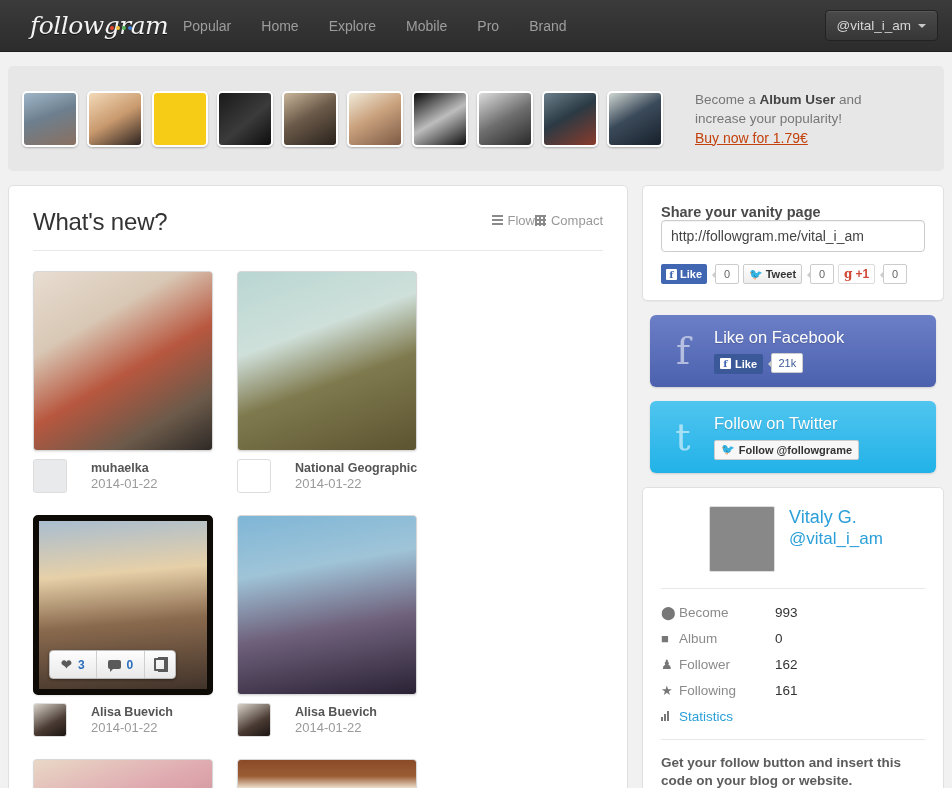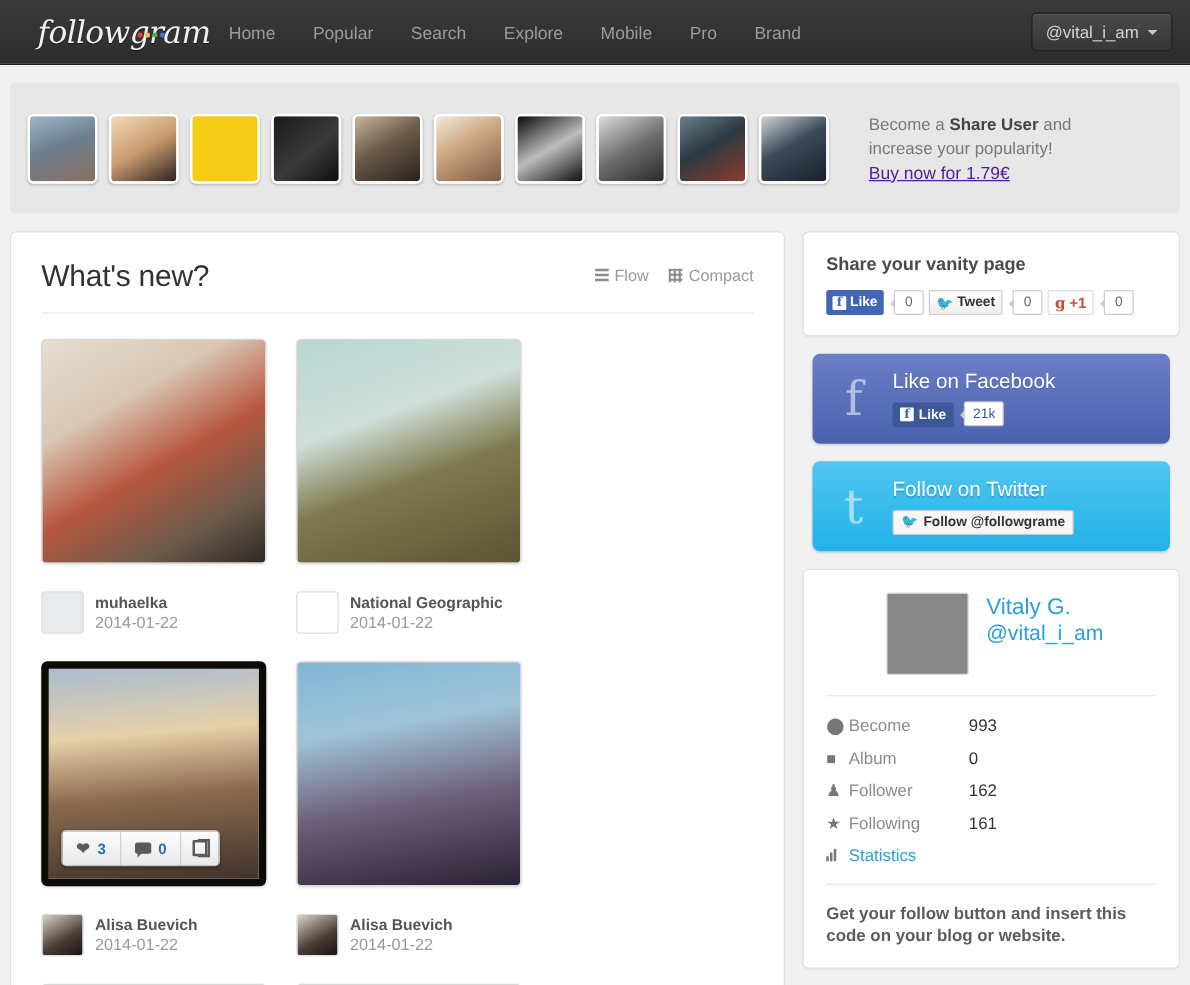--- a/index.html
+++ b/index.html
@@ -91,41 +91,41 @@
   }
   .promo-text {
     width: 235px;
     font-size: 13.5px;
     color: #777;
     line-height: 19px;
     text-align: left;
   }
   .promo-text b { color: #444; }
   .promo-text a {
-    color: #4c1d95;
+    color: #c2410c;
     text-decoration: underline;
     display: inline-block;
     margin-top: 1px;
     font-size: 14px;
   }
 
   
   .wrap { display: flex; margin: 14px 8px 0 8px; gap: 14px; }
   .panel {
     background: #fff;
     border: 1px solid #e0e0e0;
     border-radius: 5px;
     box-shadow: 0 1px 1px rgba(0,0,0,.04);
   }
   .main { flex: 1; padding: 22px 24px 0 24px; min-height: 600px; }
   .side { width: 302px; }
 
   .main-head { display: flex; align-items: center; justify-content: space-between; }
   h1.title { font-size: 24px; font-weight: normal; color: #333; letter-spacing: -.2px; }
-  .view-toggle { display: flex; gap: 16px; padding-bottom: 4px; }
+  .view-toggle { display: flex; gap: 0; padding-bottom: 4px; }
   .view-toggle span {
     color: #999; font-size: 13px; cursor: pointer;
     display: flex; align-items: center; gap: 5px;
   }
   .ico-flow, .ico-grid { display: inline-block; width: 11px; height: 11px; }
   .ico-flow {
     background:
       linear-gradient(#8a8a8a,#8a8a8a) 0 0/100% 2px no-repeat,
       linear-gradient(#8a8a8a,#8a8a8a) 0 4px/100% 2px no-repeat,
       linear-gradient(#8a8a8a,#8a8a8a) 0 8px/100% 2px no-repeat;
@@ -185,21 +185,21 @@
   .pages {
     width: 12px; height: 13px; border: 2px solid #5a5a5a; border-radius: 1px;
     position: relative; display: inline-block;
   }
   .pages::after {
     content: ''; position: absolute; right: -4px; top: -3px;
     width: 8px; height: 11px; border: 2px solid #5a5a5a; border-left: none;
     border-radius: 0 1px 1px 0;
   }
 
-  .meta { display: flex; align-items: center; gap: 9px; margin-top: 22px; }
+  .meta { display: flex; align-items: center; gap: 24px; margin-top: 8px; }
   .meta-av {
     width: 34px; height: 34px; border-radius: 3px;
     border: 1px solid #ddd; background: #e9eaec; flex: none;
     overflow: hidden; position: relative;
   }
   .meta-txt { line-height: 16px; overflow: hidden; }
   .meta-user { font-size: 12.5px; color: #555; font-weight: bold; white-space: nowrap; cursor: pointer; }
   .meta-date { font-size: 13px; color: #9a9a9a; }
 
   
@@ -313,23 +313,22 @@
   <div class="brand">
     <span class="brand-text">followgram</span>
     <span class="brand-dots">
         <i style="background: rgb(232, 69, 44);"></i>
         <i style="background: rgb(245, 195, 59);"></i>
         <i style="background: rgb(74, 176, 82);"></i>
         <i style="background: rgb(59, 127, 212);"></i>
       </span>
   </div>
   <nav class="nav-links">
+      <a href="#">Popular</a>
       <a href="#">Home</a>
-      <a href="#">Popular</a>
-      <a href="#">Search</a>
       <a href="#">Explore</a>
       <a href="#">Mobile</a>
       <a href="#">Pro</a>
       <a href="#">Brand</a>
     </nav>
   <div class="user-btn">
     <span>@vital_i_am</span>
     <span class="caret"></span>
   </div>
 </div>
@@ -341,21 +340,21 @@
       <div class="pthumb" style="background: rgb(247, 204, 22);"></div>
       <div class="pthumb" style="background: linear-gradient(140deg, rgb(26, 26, 26) 0%, rgb(59, 59, 59) 55%, rgb(13, 13, 13) 100%);"></div>
       <div class="pthumb" style="background: linear-gradient(150deg, rgb(201, 181, 154) 0%, rgb(107, 90, 73) 45%, rgb(42, 34, 28) 100%);"></div>
       <div class="pthumb" style="background: linear-gradient(150deg, rgb(240, 234, 217) 0%, rgb(202, 162, 126) 45%, rgb(125, 90, 68) 100%);"></div>
       <div class="pthumb" style="background: linear-gradient(150deg, rgb(10, 10, 10) 0%, rgb(189, 189, 189) 50%, rgb(15, 15, 15) 100%);"></div>
       <div class="pthumb" style="background: linear-gradient(150deg, rgb(220, 220, 220) 0%, rgb(110, 110, 110) 50%, rgb(42, 42, 42) 100%);"></div>
       <div class="pthumb" style="background: linear-gradient(150deg, rgb(107, 127, 138) 0%, rgb(43, 58, 68) 45%, rgb(138, 59, 43) 100%);"></div>
       <div class="pthumb" style="background: linear-gradient(150deg, rgb(207, 214, 210) 0%, rgb(59, 74, 90) 45%, rgb(23, 32, 43) 100%);"></div>
     </div>
   <div class="promo-text">
-    <span>Become a </span><b>Share User</b><span> and</span><br>
+    <span>Become a </span><b>Album User</b><span> and</span><br>
     <span>increase your popularity!</span><br>
     <a href="#">Buy now for 1.79€</a>
   </div>
 </div>
 
 <div class="wrap">
 
   <div class="panel main">
     <div class="main-head">
       <h1 class="title">What's new?</h1>
@@ -444,20 +443,21 @@
           </div>
         </div>
       </div>
   </div>
 
   <div class="side">
 
     <div class="panel">
       <div class="side-block">
         <div class="side-h">Share your vanity page</div>
+        <input class="vanity-input" type="text" value="http://followgram.me/vital_i_am" style="">
         <div class="share-row">
           <div class="fb-like">
             <span class="fb-f">f</span>
             <span>Like</span>
           </div>
           <div class="count-bub">0</div>
           <div class="tw-btn">
             <span class="tw-bird" style="color:#1da1f2">🐦</span>
             <span>Tweet</span>
           </div>

